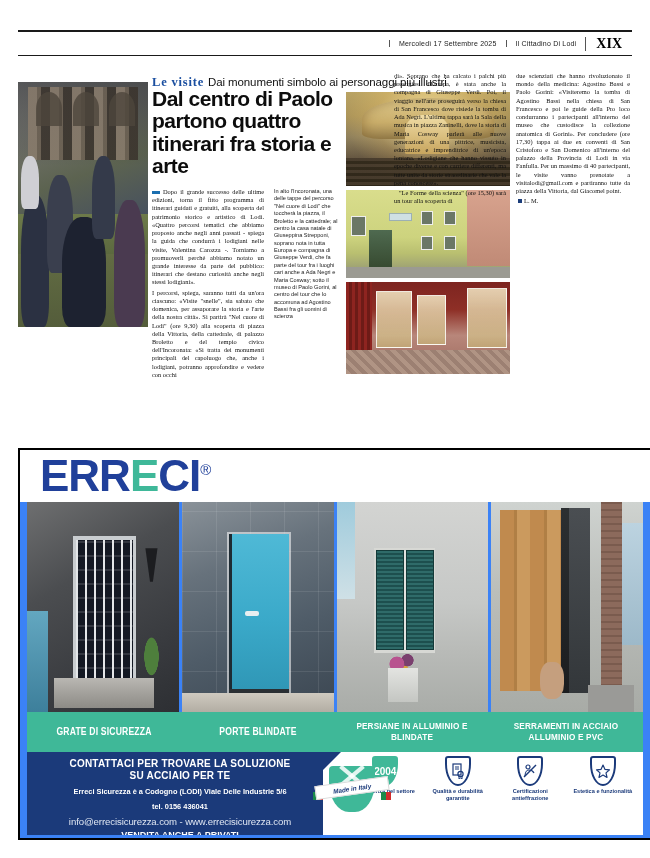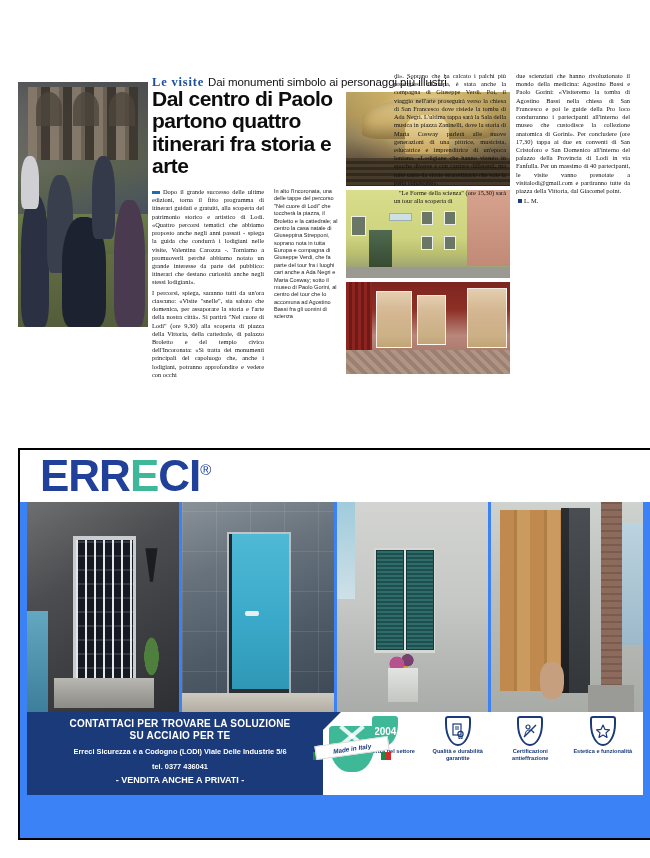--- a/index.html
+++ b/index.html
@@ -304,20 +304,25 @@
     position:absolute; top: 26px; width: 10px; height: 8px;
   }
   .mi-flag-l { left:-2px; background:linear-gradient(90deg,#1a8a4b 50%,#d12b2b 50%); }
   .mi-flag-r { right:-2px; background:linear-gradient(90deg,#1a8a4b 50%,#d12b2b 50%); }
 </style>
 </head>
 <body>
 
 <div class="page">
 
+  <div class="masthead">
+    <span class="mast-seg">Mercoledì 17 Settembre 2025</span>
+    <span class="mast-seg">Il Cittadino Di Lodi</span>
+    <span class="mast-page">XIX</span>
+  </div>
 
   <div class="article">
 
     <div class="kicker">
       <span class="kicker-lead">Le visite</span>
       <span class="kicker-text">Dai monumenti simbolo ai personaggi più illustri</span>
     </div>
 
     <div class="headline">Dal centro di Paolo partono quattro itinerari fra storia e arte</div>
 
@@ -417,28 +422,35 @@
         <div class="wood"></div>
         <div class="gap"></div>
         <div class="steel"></div>
         <div class="brick"></div>
         <div class="view"></div>
         <div class="pouf"></div>
         <div class="sofa"></div>
       </div>
     </div>
 
+    <div class="ad-cats">
+      <div class="ad-cat">GRATE DI SICUREZZA</div>
+      <div class="ad-cat">PORTE BLINDATE</div>
+      <div class="ad-cat two-line">PERSIANE IN ALLUMINIO E BLINDATE</div>
+      <div class="ad-cat two-line">SERRAMENTI IN ACCIAIO ALLUMINIO E PVC</div>
+    </div>
 
     <div class="ad-contact">
 
       <div class="contact-left">
         <div class="c-head">CONTATTACI PER TROVARE LA SOLUZIONE</div>
         <div class="c-head">SU ACCIAIO PER TE</div>
         <div class="c-addr">Erreci Sicurezza è a Codogno (LODI) Viale Delle Industrie 5/6</div>
-        <div class="c-addr">tel. 0377 436041</div>
+        <div class="c-addr">tel. 0156 436041</div>
+        <div class="c-web">info@errecisicurezza.com - www.errecisicurezza.com</div>
         <div class="c-priv">- VENDITA ANCHE A PRIVATI -</div>
       </div>
 
       <div class="contact-right">
         <div class="cr-inner">
           <div class="badge">
             <div class="shield filled">
               <span class="yr">2004</span>
             </div>
             <div class="badge-label">Esperienza nel settore</div>

